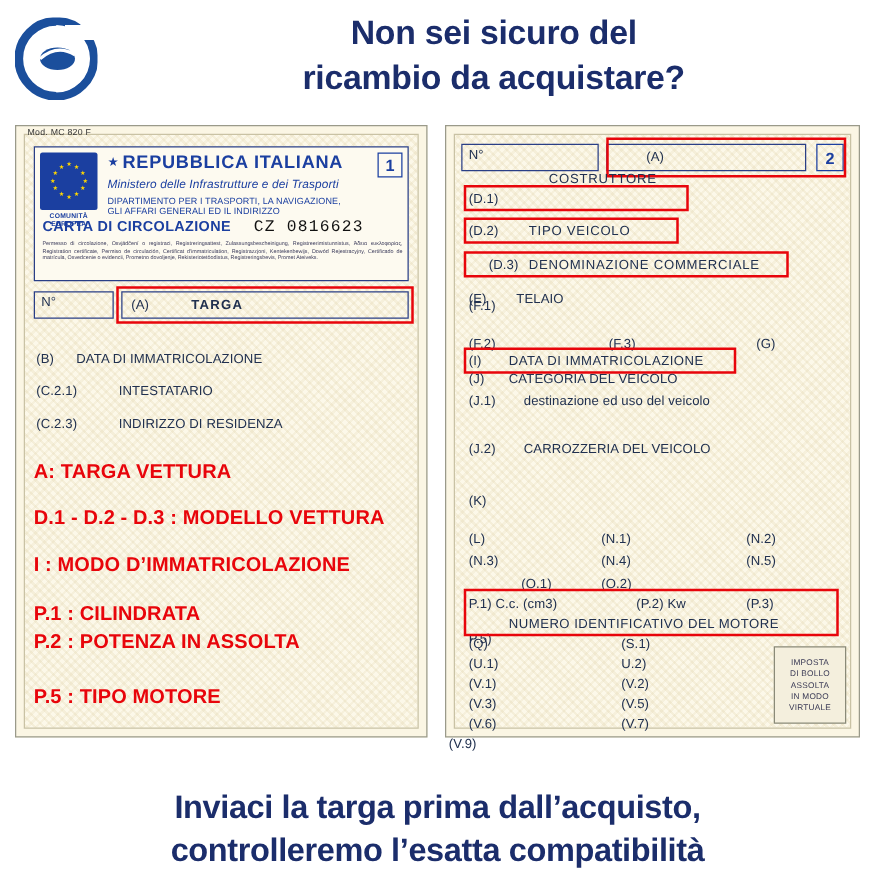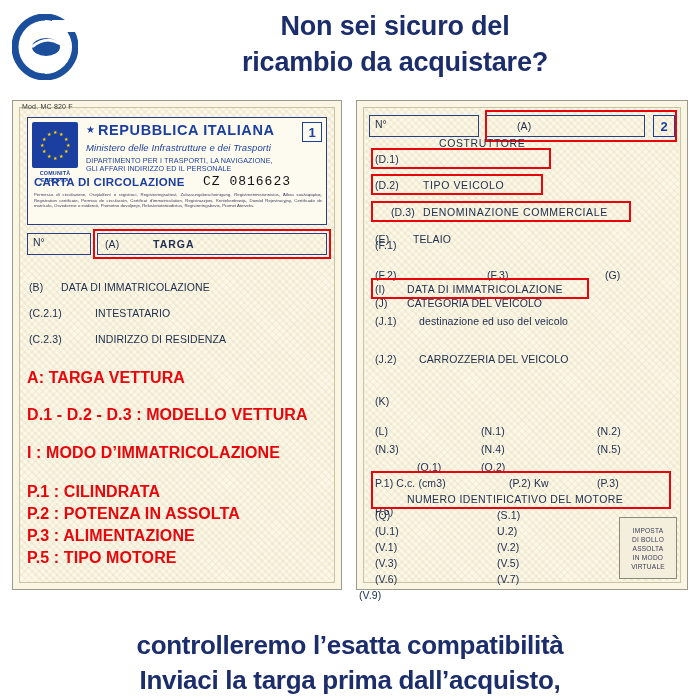--- a/index.html
+++ b/index.html
@@ -284,21 +284,21 @@
         </div>
       </div>
       <div class="eu-cap">
         <span>COMUNITÀ</span><br>
         <span>EUROPEA</span>
       </div>
       <div class="rep-star">★</div>
       <div class="rep-title" style="left:70px;">REPUBBLICA ITALIANA</div>
       <div class="min-line">Ministero delle Infrastrutture e dei Trasporti</div>
       <div class="dept-line dept-1">DIPARTIMENTO PER I TRASPORTI, LA NAVIGAZIONE,</div>
-      <div class="dept-line dept-2">GLI AFFARI INDIRIZZO ED IL PERSONALE</div>
+      <div class="dept-line dept-2">GLI AFFARI GENERALI ED IL INDIRIZZO</div>
       <div class="box-num">1</div>
       <div class="carta-title">CARTA DI CIRCOLAZIONE</div>
       <div class="doc-num">CZ 0816623</div>
       <div class="fineprint">Permesso di circolazione, Osvjádčení o registraci, Registreringsattest, Zulassungsbescheinigung, Registreerimistunnistus, Άδεια κυκλοφορίας, Registration certificate, Permiso de circulación, Certificat d'immatriculation, Registrazzjoni, Kentekenbewijs, Dowód Rejestracyjny, Certificado de matrícula, Osvedcenie o evidencii, Prometno dovoljenje, Rekisteriotetöodistus, Registreringsbevis, Promet Ateiveks.</div>
     </div>
 
     <div class="nbox" style="left:14px; top:132px; width:64px; height:22px;">N°</div>
     <div class="field-box" style="left:84px; top:132px; width:230px; height:22px;"></div>
     <div class="field" style="left:92px; top:137px;">(A)</div>
     <div class="field" style="left:140px; top:137px; font-weight:bold; letter-spacing:1px;">TARGA</div>
@@ -311,21 +311,20 @@
     <div class="field" style="left:82px; top:206px;">INTESTATARIO</div>
 
     <div class="field" style="left:16px; top:232px;">(C.2.3)</div>
     <div class="field" style="left:82px; top:232px;">INDIRIZZO DI RESIDENZA</div>
 
     <div class="ann" style="left:14px; top:268px;">A: TARGA VETTURA</div>
     <div class="ann" style="left:14px; top:305px;">D.1 - D.2 - D.3 : MODELLO VETTURA</div>
     <div class="ann" style="left:14px; top:343px;">I : MODO D’IMMATRICOLAZIONE</div>
     <div class="ann" style="left:14px; top:382px;">P.1 : CILINDRATA</div>
     <div class="ann" style="left:14px; top:404px;">P.2 : POTENZA IN ASSOLTA</div>
-    <div class="ann" style="left:14px; top:426px;">P.3 : ALIMENTAZIONE</div>
     <div class="ann" style="left:14px; top:448px;">P.5 :  TIPO MOTORE</div>
   </div>
 
   <div class="card card-right">
     <div class="paper"></div>
 
     <div class="nbox" style="left:12px; top:14px; width:110px; height:22px;">N°</div>
     <div class="field-box" style="left:128px; top:14px; width:160px; height:22px;"></div>
     <div class="field" style="left:160px; top:19px;">(A)</div>
     <div class="box-num" style="left:296px; top:14px; width:22px; height:22px;">2</div>
@@ -407,17 +406,17 @@
     <div class="stamp">
       <span>IMPOSTA</span><br>
       <span>DI BOLLO</span><br>
       <span>ASSOLTA</span><br>
       <span>IN MODO</span><br>
       <span>VIRTUALE</span>
     </div>
   </div>
 
   <div class="footer">
+    <div>Inviaci la targa prima dall’acquisto,</div>
     <div>controlleremo l’esatta compatibilità</div>
-    <div>Inviaci la targa prima dall’acquisto,</div>
   </div>
 
 </div>
 
 </body></html>

